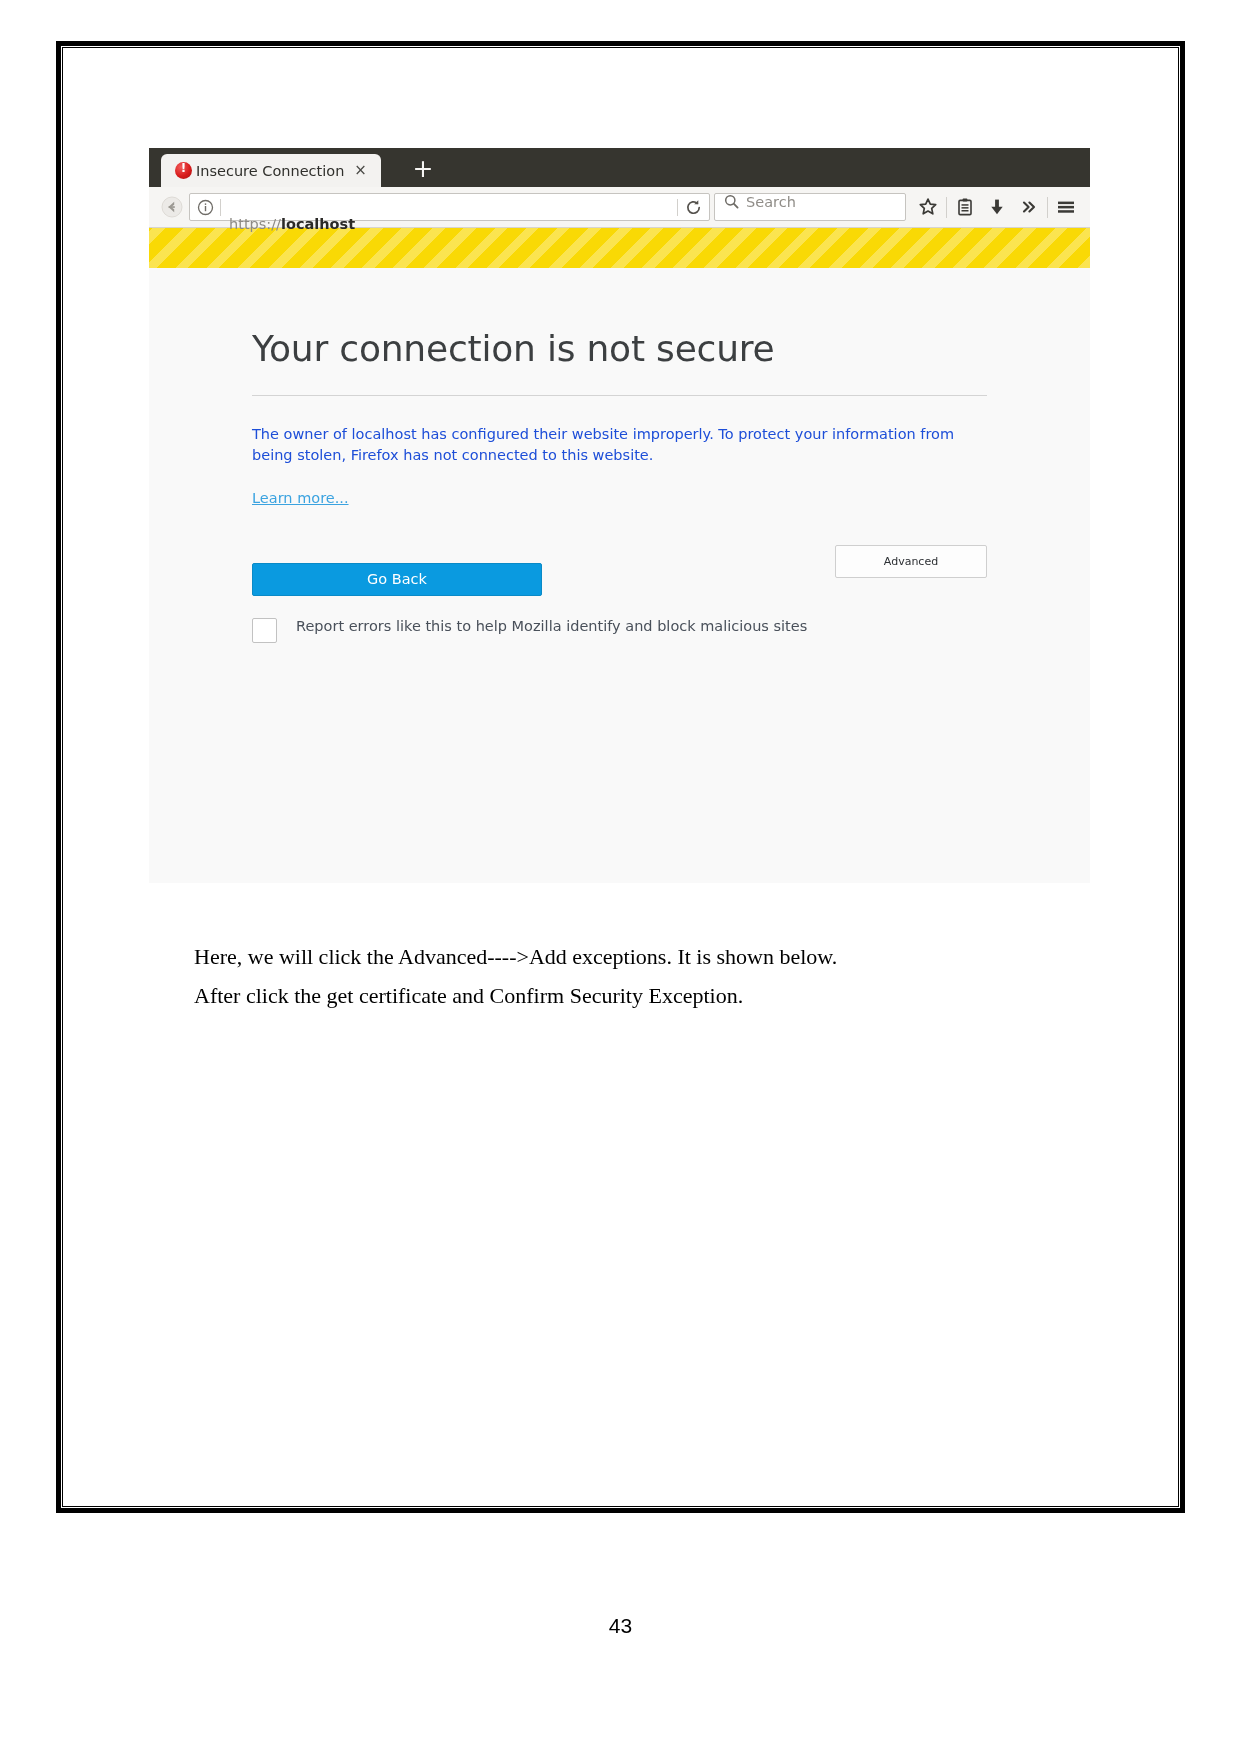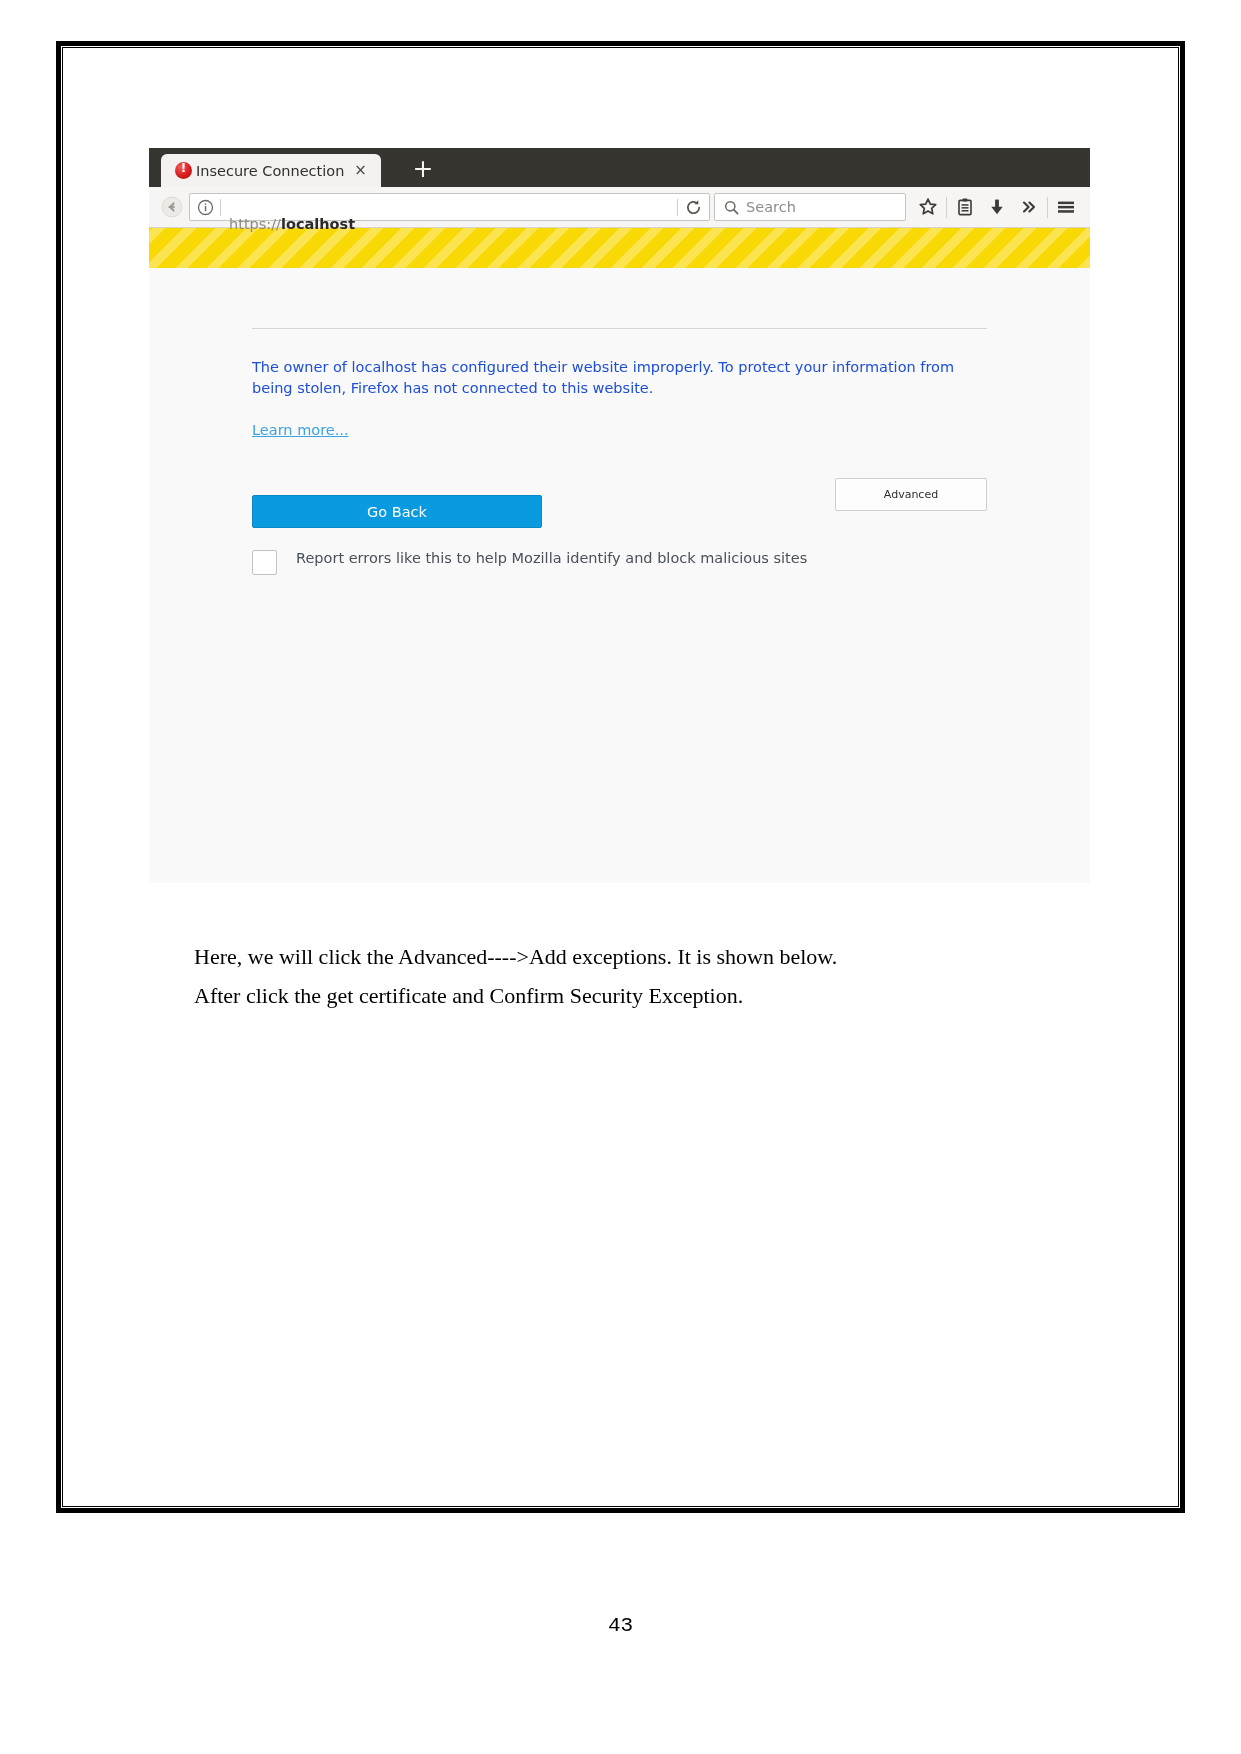--- a/index.html
+++ b/index.html
@@ -163,21 +163,21 @@
     display: flex; align-items: center; justify-content: center;
     flex: none;
   }
   .searchbar {
     width: 192px;
     height: 28px;
     background: #ffffff;
     border: 1px solid #c6c4c0;
     border-radius: 2px;
     display: flex;
-    align-items: center;
+    align-items: flex-start;
     gap: 7px;
     padding-left: 9px;
     box-sizing: border-box;
     flex: none;
     margin-right: 6px;
   }
   .search-ph {
     font-family: "DejaVu Sans", sans-serif;
     font-size: 14.5px;
     color: #908d88;
@@ -306,21 +306,21 @@
     line-height: 1.78;
     white-space: nowrap;
     margin-left: 45px;
   }
   .page-number {
     position: absolute;
     left: 0;
     top: 1614px;
     width: 1241px;
     text-align: center;
-    font-family: Liberation Mono, monospace;
+    font-family: Liberation Sans, sans-serif;
     font-size: 21px;
     color: #000000;
   }
 </style>
 </head>
 <body>
 
 <div class="page-outer-border"></div>
 <div class="page-inner-border"></div>
 
@@ -416,20 +416,21 @@
         <rect x="3" y="8.9" width="16" height="2.5" fill="#3b3a36"></rect>
         <rect x="3" y="13.2" width="16" height="2.5" fill="#3b3a36"></rect>
       </svg>
     </div>
   </div>
 
   <div class="stripe-band"></div>
 
   <div class="errorpage">
     <div class="err-inner">
+      <h1 class="err-title">Your connection is not secure</h1>
       <div class="err-rule"></div>
       <p class="err-body">The owner of localhost has configured their website improperly. To protect your information from being stolen, Firefox has not connected to this website.</p>
       <a class="err-link" href="#">Learn more...</a>
       <div class="err-buttons">
         <div class="btn-goback">Go Back</div>
         <div class="btn-advanced">Advanced</div>
       </div>
       <div class="err-check">
         <span class="checkbox"></span>
         <span class="check-label">Report errors like this to help Mozilla identify and block malicious sites</span>

